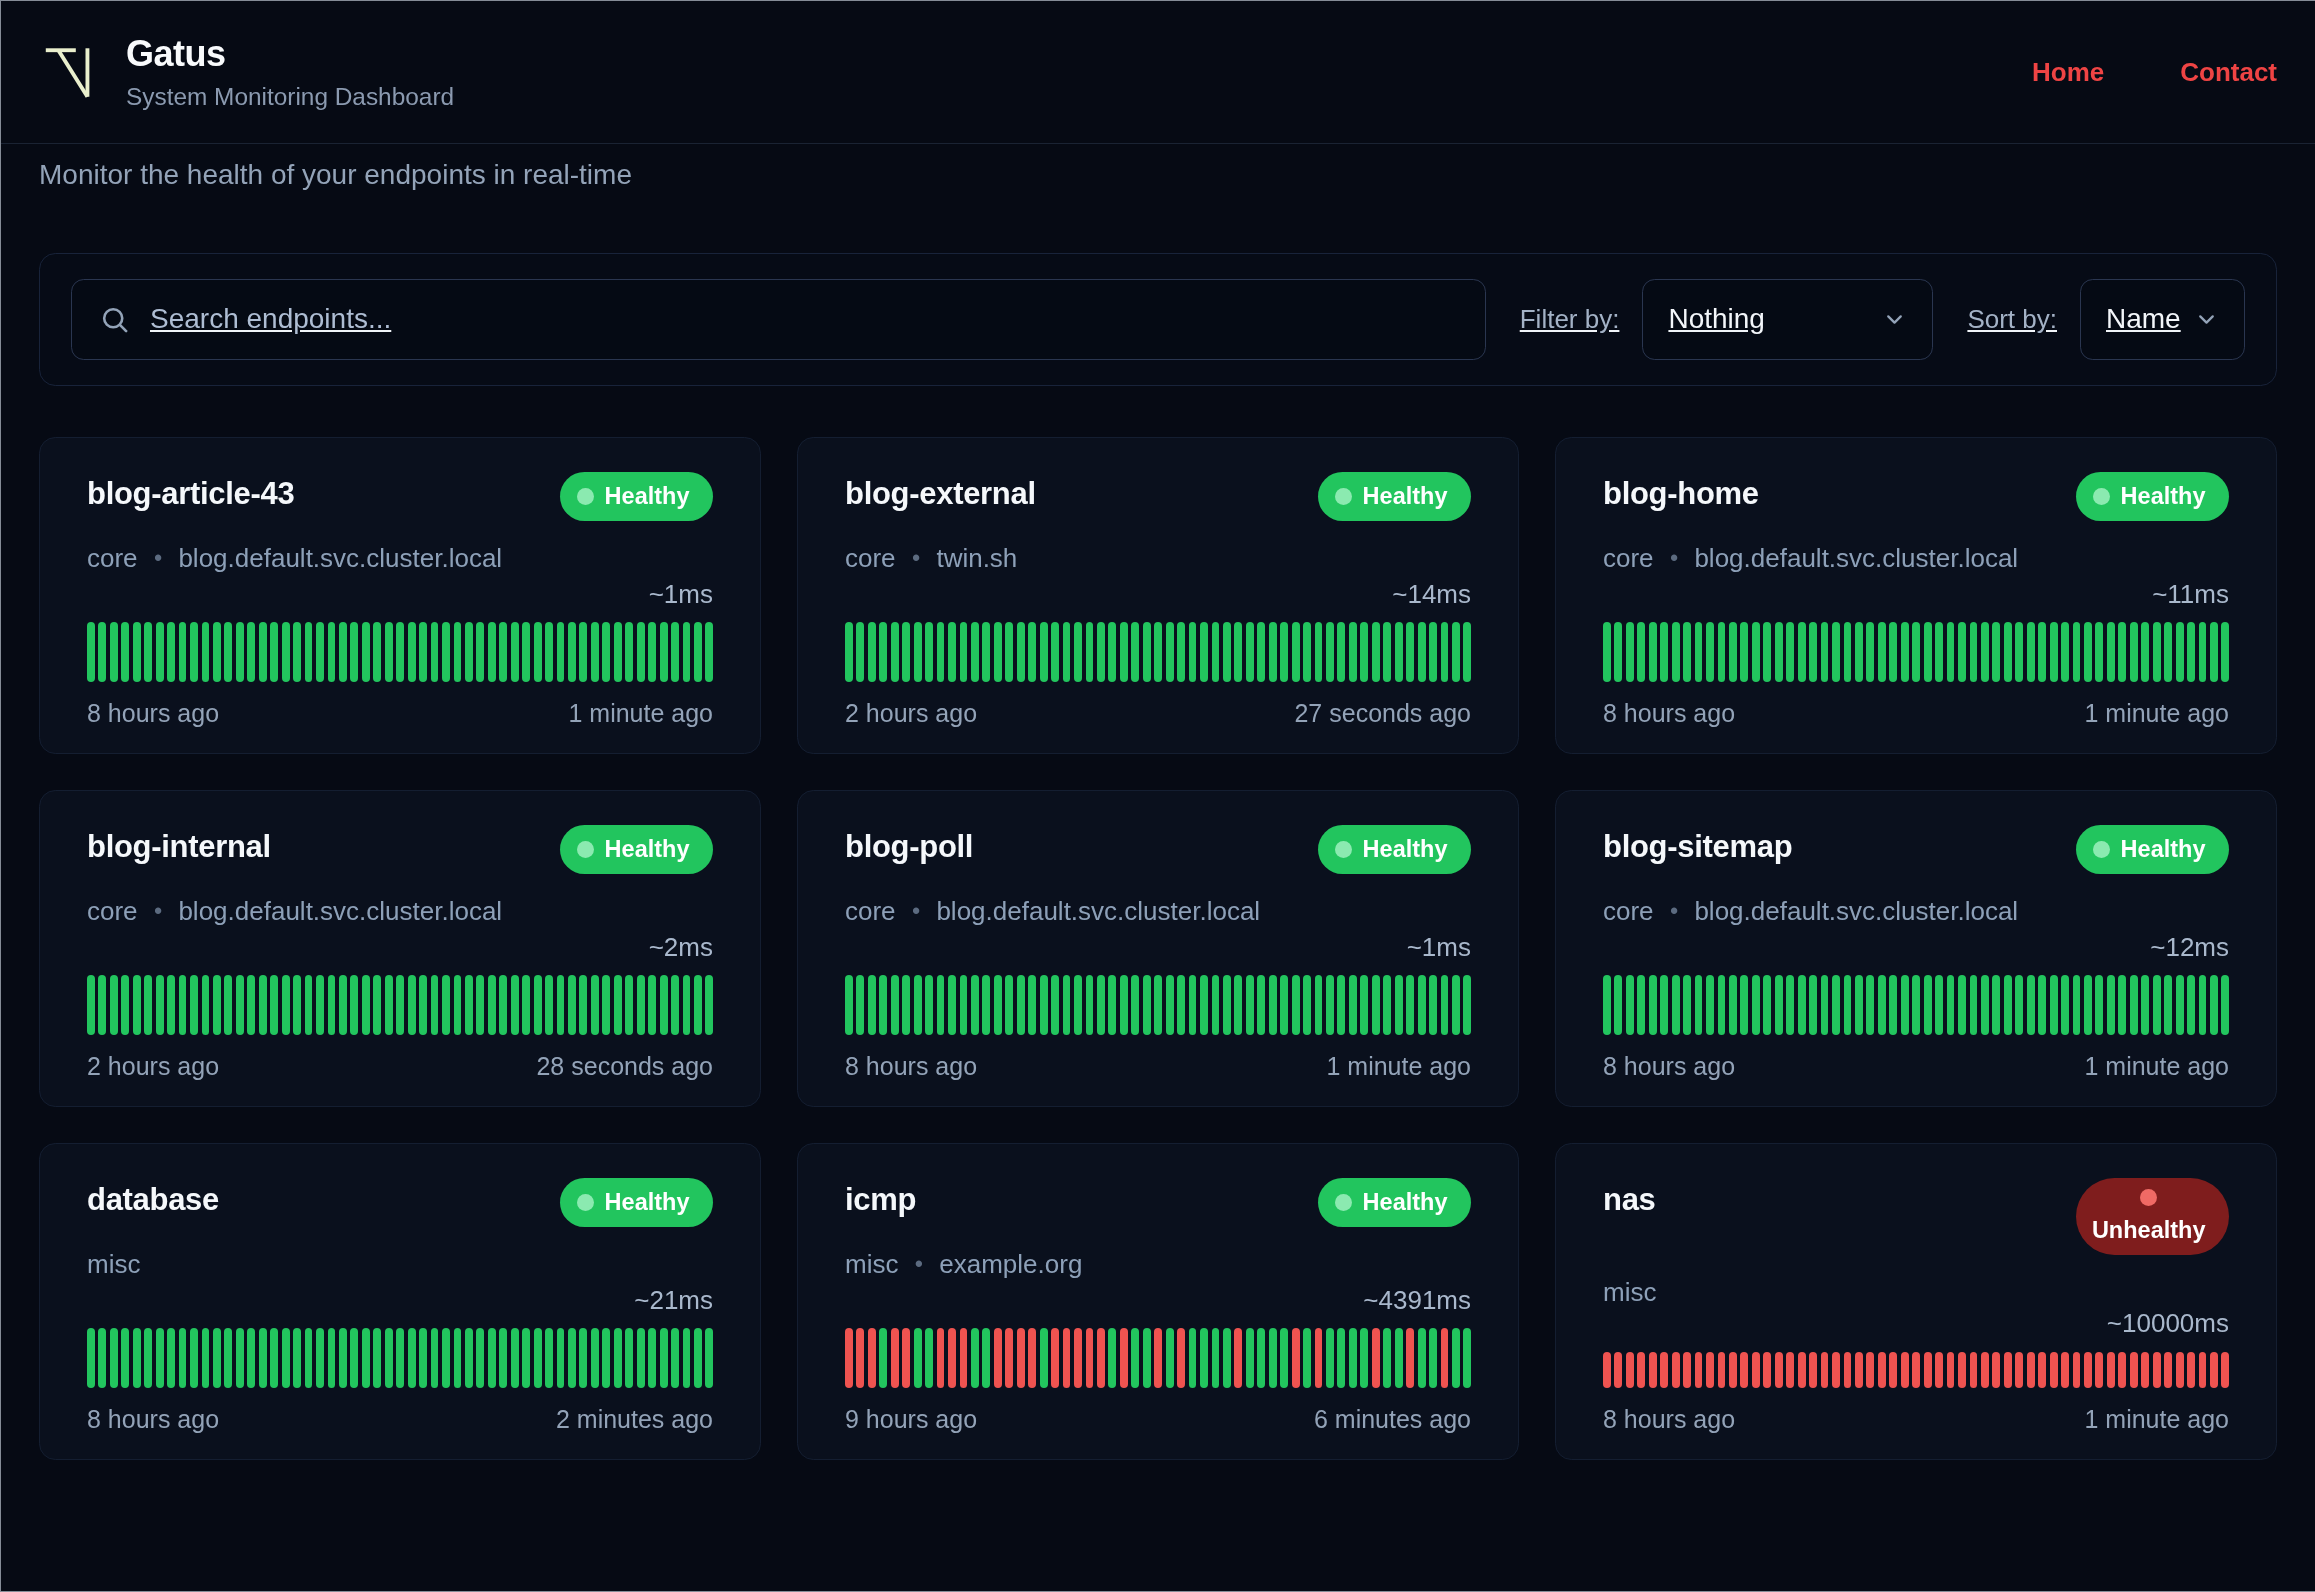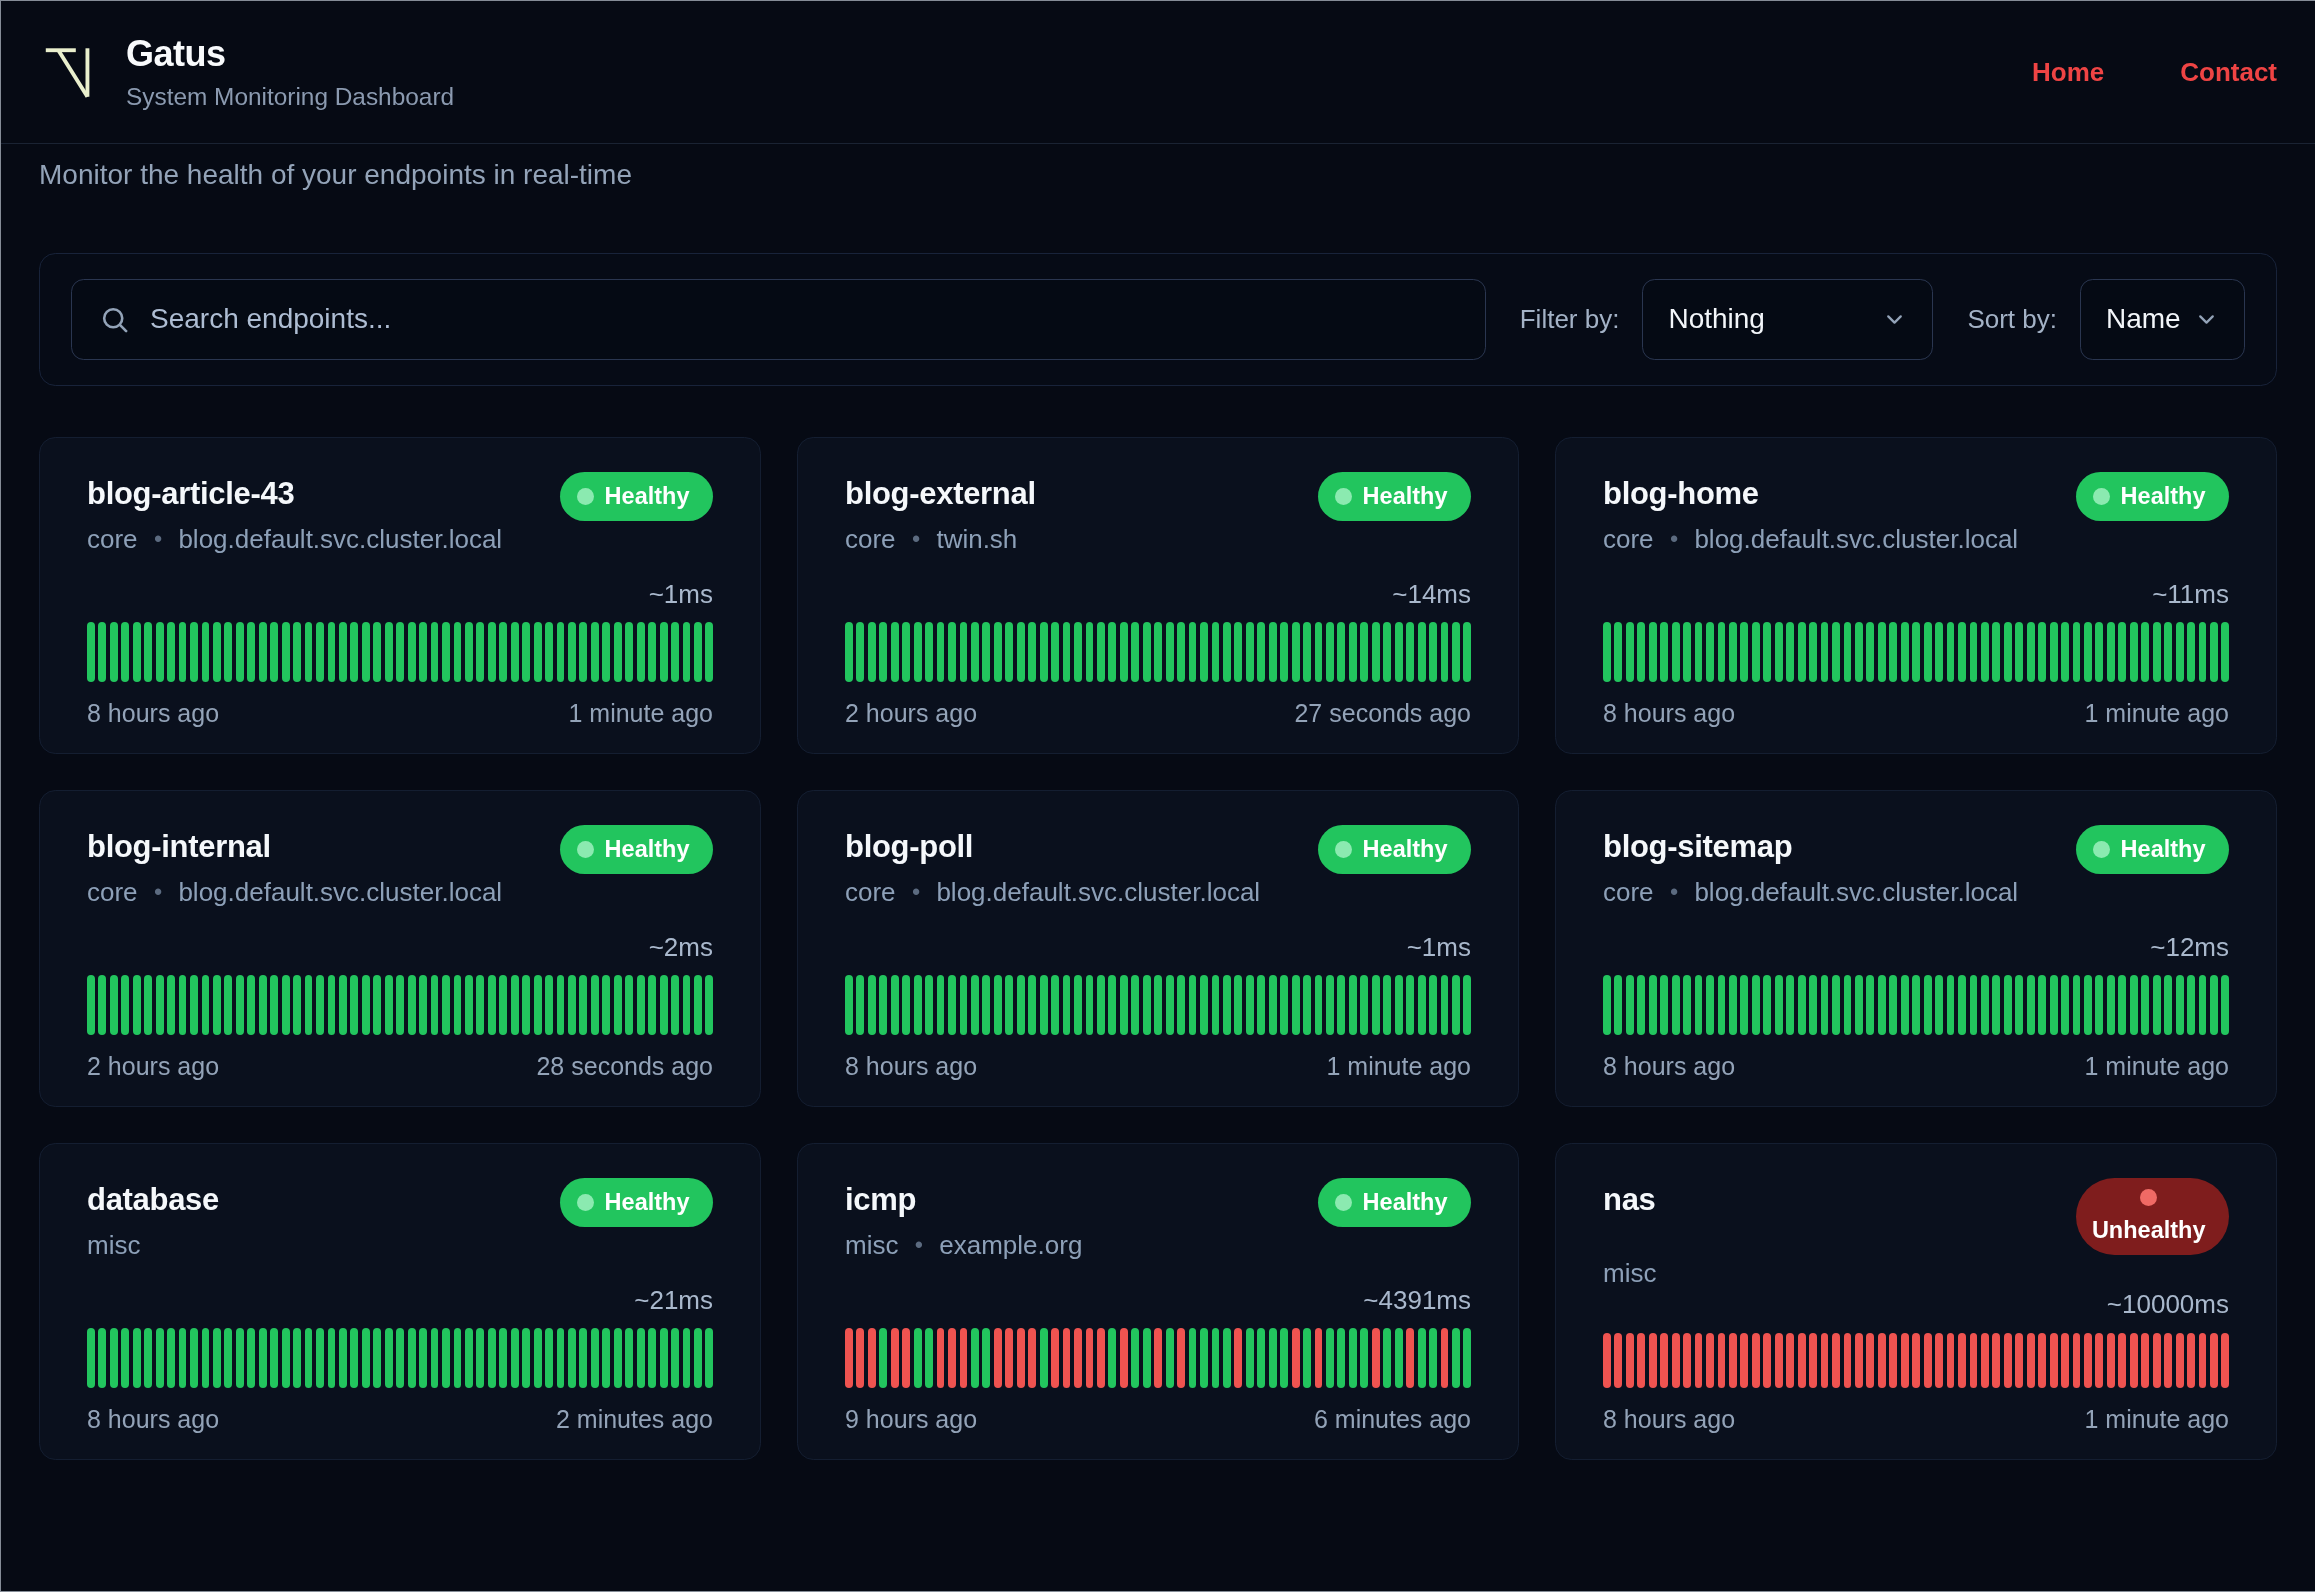--- a/index.html
+++ b/index.html
@@ -35,20 +35,21 @@
   
   .toolbar {
     margin-top: 62px;
     border: 1.8px solid #18233a;
     border-radius: 16.3px;
     padding: 25px 31px;
     display: flex;
     align-items: center;
     gap: 34px;
     background: #060b16;
+    text-decoration: underline;
   }
   .searchbox {
     flex: 1;
     height: 81px;
     border: 1.8px solid #2a3650;
     border-radius: 12.7px;
     display: flex;
     align-items: center;
     padding: 0 27px;
     gap: 20px;
@@ -92,21 +93,21 @@
     display: flex; align-items: center; gap: 11px;
     border-radius: 904px; padding: 11px 23.5px 11px 16.3px;
     font-size: 23.5px; font-weight: 700; color: #ffffff;
     margin-top: -3.6px;
   }
   .badge .dot { width: 17px; height: 17px; border-radius: 50%; }
   .badge-healthy { background: var(--c-green); }
   .badge-healthy .dot { background: #8beab0; }
   .badge-unhealthy { background: var(--c-darkred); flex-direction: column; }
   .badge-unhealthy .dot { background: #f06a65; }
-  .card-meta { margin-top: 3px; display: flex; align-items: center; gap: 16.3px; font-size: 26px; color: #8da0b8; }
+  .card-meta { margin-top: 22px; display: flex; align-items: center; gap: 16.3px; font-size: 26px; color: #8da0b8; }
   .meta-sep { color: #5c6b80; font-size: 23.5px; }
   .spacer { flex: 1; }
   .latency { text-align: right; font-size: 26px; color: #a9b8cc; margin-bottom: 12.7px; }
   .bars { height: 60px; display: flex; gap: 3.6px; }
   .bars .bar { flex: 1; border-radius: 5.4px; }
   .bar-g { background: var(--c-green); }
   .bar-r { background: var(--c-red); }
   .card-foot { margin-top: 16.3px; display: flex; justify-content: space-between; font-size: 25px; color: #93a3b8; }
   svg { display: block; }
 </style>

